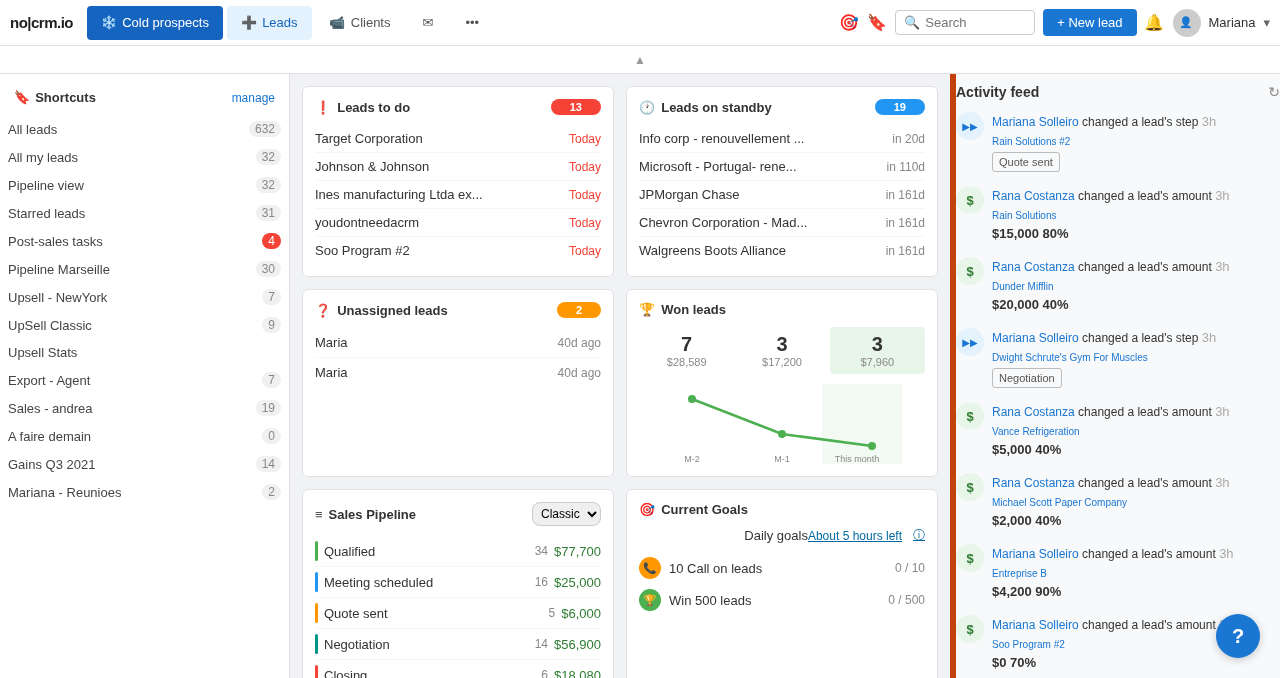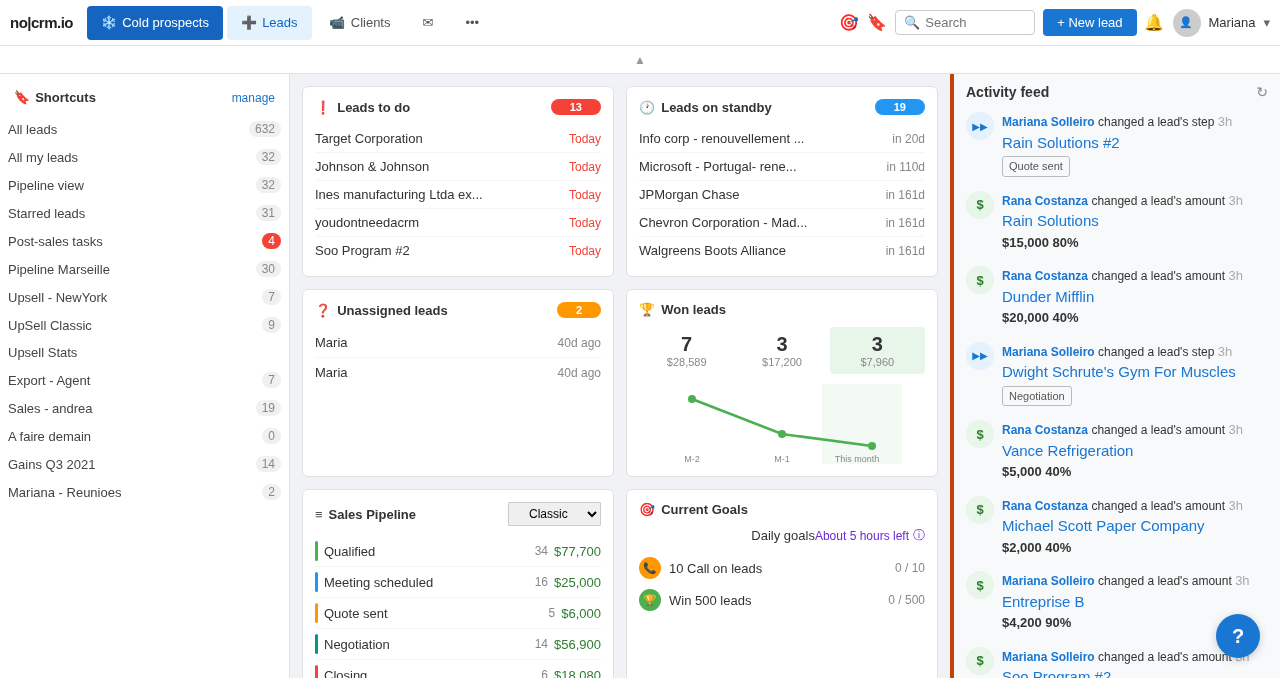--- a/index.html
+++ b/index.html
@@ -61,57 +61,57 @@
     
     .won-stats { display: flex; gap: 0; margin-bottom: 10px; }
     .won-stat { flex: 1; text-align: center; padding: 6px; }
     .won-stat.highlighted { background: #e8f5e9; border-radius: 4px; }
     .won-stat-num { font-size: 20px; font-weight: 700; color: #333; }
     .won-stat-amount { font-size: 11px; color: #888; }
     .chart-area { height: 80px; position: relative; }
 
     
     .pipeline-header { display: flex; align-items: center; justify-content: space-between; margin-bottom: 10px; }
-    .pipeline-select { border: 1px solid #ccc; border-radius: 1px; padding: 3px 16px; font-size: 12px; cursor: pointer; }
+    .pipeline-select { border: 1px solid #ccc; border-radius: 8px; padding: 3px 4px; font-size: 12px; cursor: pointer; }
     .pipeline-row { display: flex; align-items: center; padding: 5px 0; border-bottom: 1px solid #f5f5f5; gap: 6px; }
     .pipeline-row:last-child { border-bottom: none; }
     .pipeline-name { flex: 1; font-size: 13px; }
     .pipeline-count { font-size: 12px; color: #888; }
     .pipeline-amount { font-size: 13px; color: #2e7d32; font-weight: 500; margin-left: auto; }
     .pipeline-bar { width: 3px; height: 20px; border-radius: 2px; }
     .bar-green { background: #4caf50; }
     .bar-blue { background: #2196f3; }
     .bar-orange { background: #ff9800; }
     .bar-teal { background: #009688; }
     .bar-red { background: #f44336; }
 
     
     .goals-header { display: flex; justify-content: flex-end; align-items: center; margin-bottom: 8px; }
-    .goals-time { font-size: 12px; color: #6d28d9; display: flex; align-items: center; gap: 4px; }
+    .goals-time { font-size: 12px; color: #0369a1; display: flex; align-items: center; gap: 11px; text-decoration: underline; }
     .goal-row { display: flex; align-items: center; gap: 8px; padding: 5px 0; }
     .goal-icon { width: 22px; height: 22px; border-radius: 50%; display: flex; align-items: center; justify-content: center; font-size: 11px; }
     .goal-icon.orange { background: #ff9800; }
     .goal-icon.green { background: #4caf50; }
     .goal-label { flex: 1; font-size: 13px; }
     .goal-progress { font-size: 12px; color: #888; }
 
     
-    .activity-panel { width: 330px; min-width: 330px; background: #f8f9fa; border-left: 4px solid #c2410c; overflow-y: auto; padding: 10px 12px; }
+    .activity-panel { width: 330px; min-width: 330px; background: #f8f9fa; border-left: 6px solid #c2410c; overflow-y: auto; padding: 10px 0; }
     .activity-header { display: flex; align-items: center; justify-content: space-between; margin-bottom: 12px; }
     .activity-title { font-weight: 600; font-size: 14px; }
     .activity-item { display: flex; align-items: flex-start; gap: 8px; margin-bottom: 14px; }
     .activity-avatar { width: 28px; height: 28px; border-radius: 50%; background: #e0e0e0; flex-shrink: 0; display: flex; align-items: center; justify-content: center; font-size: 11px; color: #666; }
     .activity-avatar.dollar { background: #e8f5e9; color: #2e7d32; font-weight: 700; font-size: 13px; }
     .activity-avatar.play { background: #e3f2fd; color: #1976d2; font-size: 10px; }
     .activity-content { flex: 1; font-size: 12px; line-height: 1.5; }
-    .activity-name { color: #1976d2; font-weight: 700; }
+    .activity-name { color: #1976d2; font-weight: 400; }
     .activity-time { color: #aaa; font-size: 13px; }
     .activity-tag { display: inline-block; border: 1px solid #bbb; border-radius: 3px; padding: 1px 6px; font-size: 11px; color: #555; margin-top: 2px; }
     .activity-amount { font-weight: 600; color: #333; font-size: 13px; }
-    .activity-lead { color: #1976d2; font-size: 15px; }
+    .activity-lead { color: #1976d2; font-size: 10px; }
     .refresh-icon { cursor: pointer; font-size: 14px; color: #888; }
 
     
     .help-btn { position: fixed; bottom: 20px; right: 20px; width: 44px; height: 44px; border-radius: 50%; background: #1976d2; color: #fff; display: flex; align-items: center; justify-content: center; font-size: 20px; font-weight: 700; cursor: pointer; box-shadow: 0 2px 8px rgba(0,0,0,0.2); }
 
     
     .chart-svg { width: 100%; height: 80px; }
 
     .standby-row { display: flex; justify-content: space-between; align-items: center; padding: 6px 0; border-bottom: 1px solid #f5f5f5; font-size: 13px; }
     .standby-row:last-child { border-bottom: none; }

